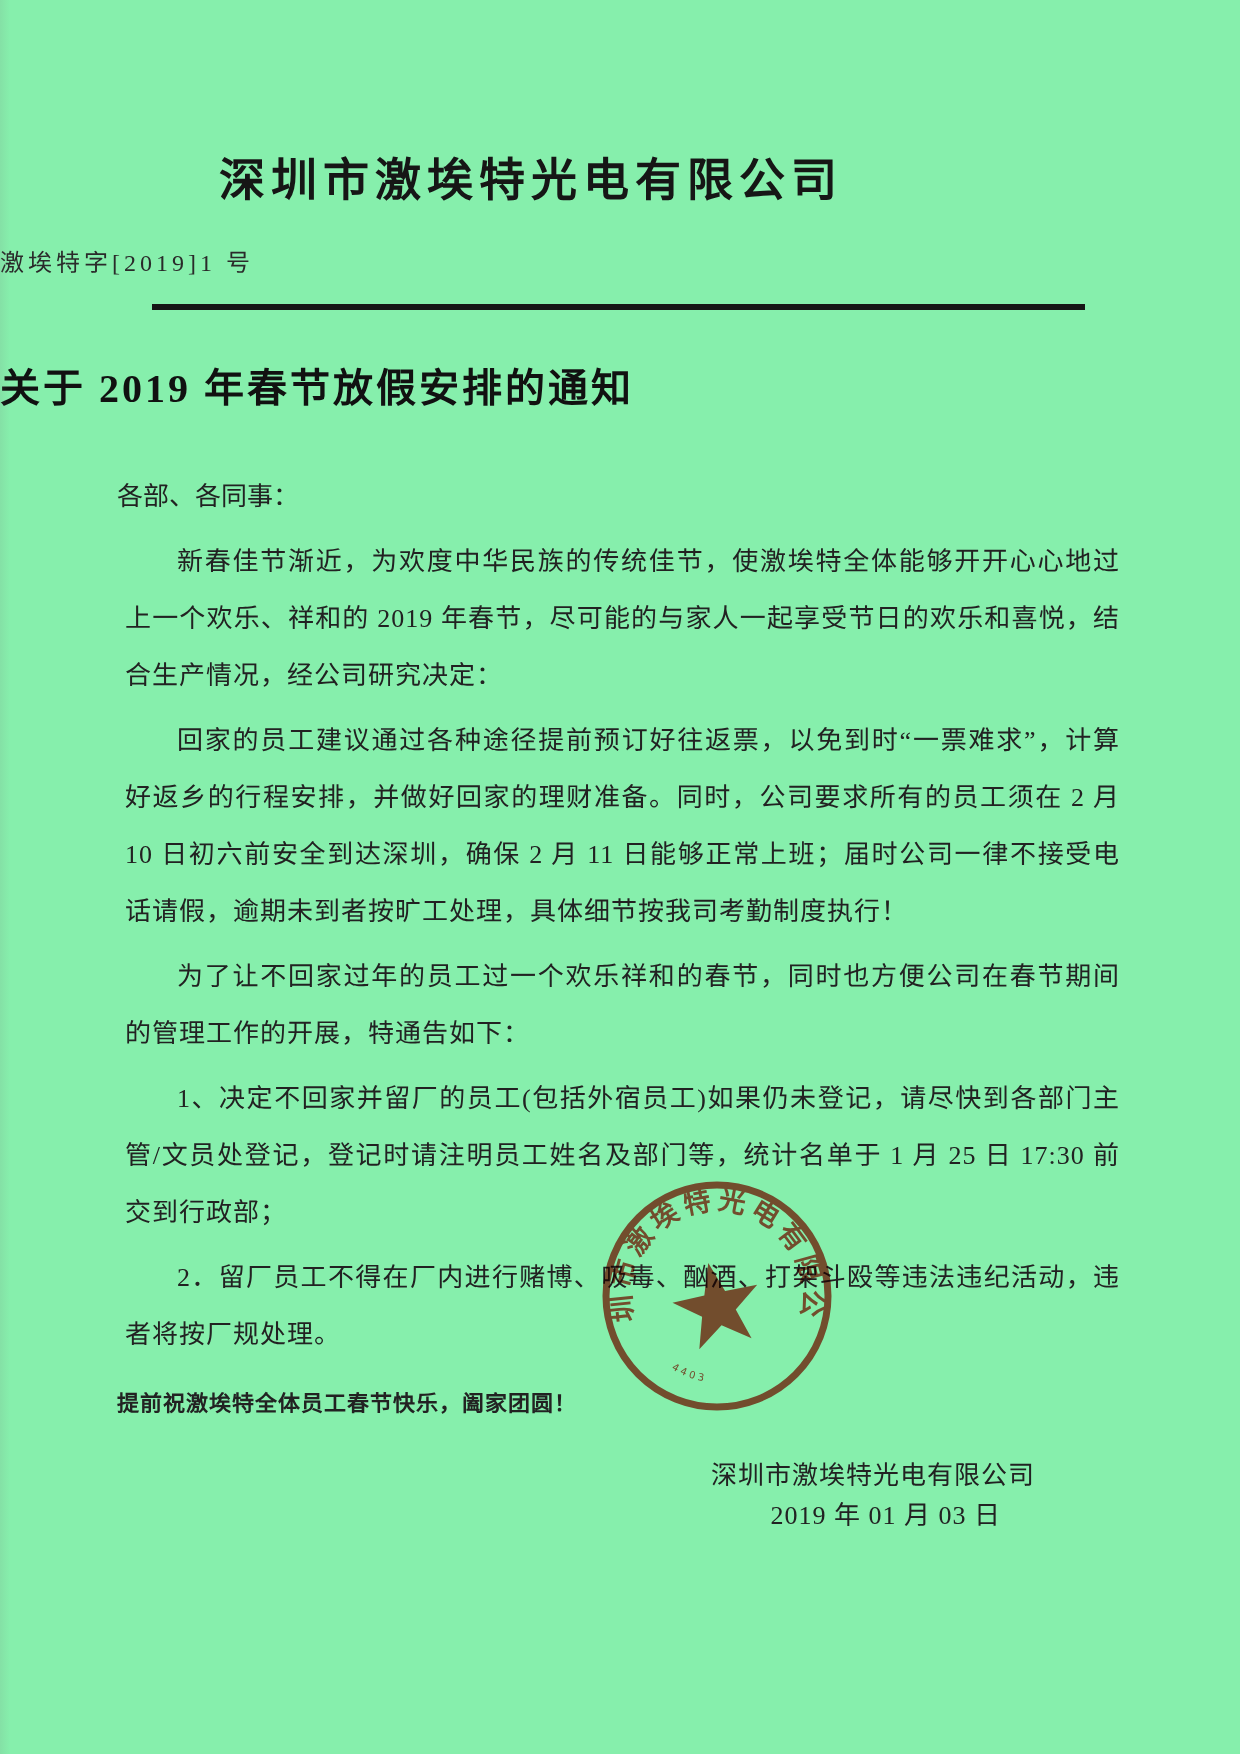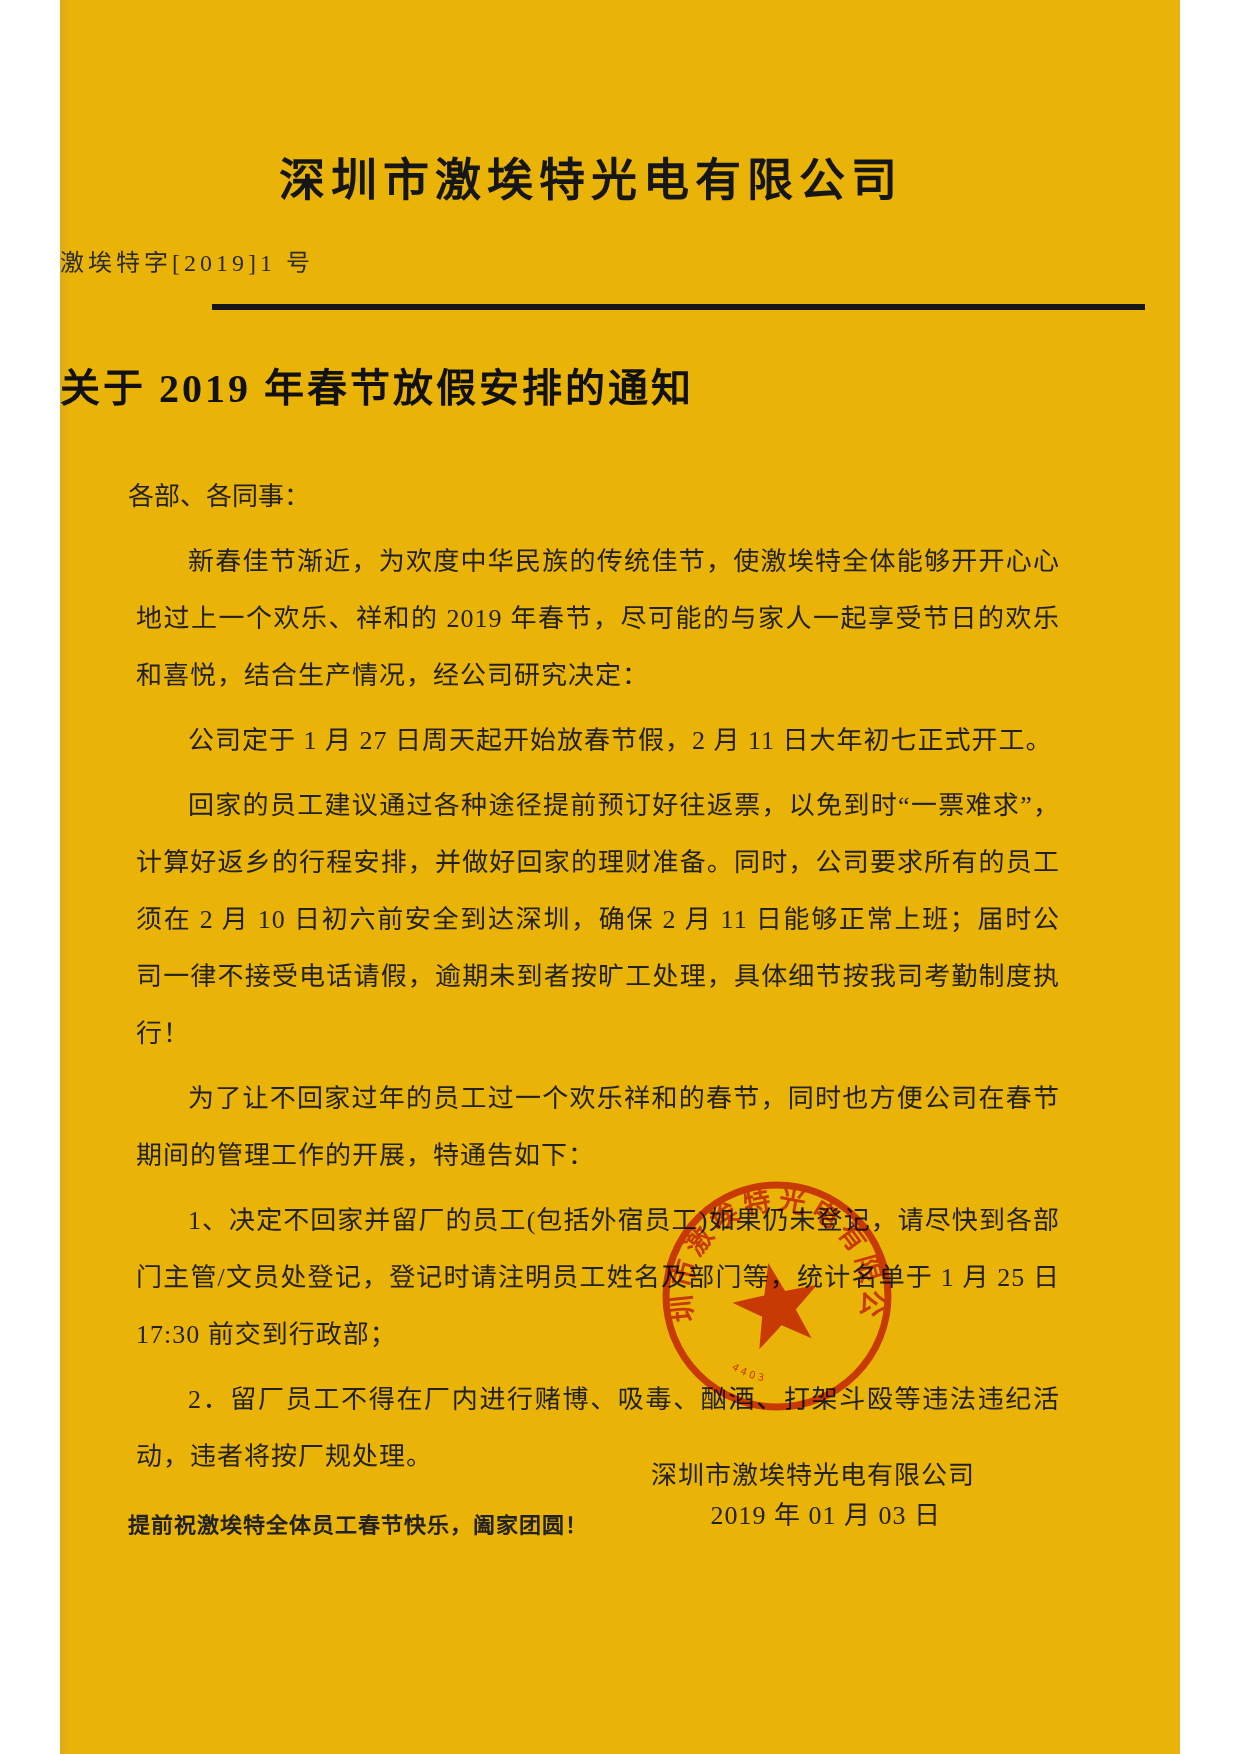--- a/index.html
+++ b/index.html
@@ -1,23 +1,23 @@
 <!DOCTYPE html>
 <html lang="zh-CN"><head>
 <meta charset="utf-8">
 <style>
   html, body { margin: 0; padding: 0; }
   body { background: #ffffff; }
 
   .page {
     position: relative;
-    width: 1120px;
+    width: 1240px;
     height: 1754px;
     margin: 0 auto;
-    background: #eab308;
+    background: #86efac;
     overflow: hidden;
     box-sizing: border-box;
     padding-top: 156px;
     font-family: "Liberation Serif", "DejaVu Serif", serif;
     color: #1f1f1f;
   }
 
   
   .page::before {
     content: "";
@@ -59,21 +59,21 @@
     text-align: left;
     margin-top: 46px;
     font-size: 40px;
     font-weight: 700;
     letter-spacing: 3px;
     color: #111;
   }
 
   .body-block {
     margin-top: 54px;
-    padding-left: 68px;
+    padding-left: 117px;
     padding-right: 120px;
     font-size: 26px;
     line-height: 57px;
     color: #222;
   }
 
   .salutation { margin: 0; }
 
   .body-block p.para {
     margin: 8px 0 0 8px;
@@ -129,21 +129,20 @@
     <div class="notice-title">关于 2019 年春节放假安排的通知</div>
   </div>
 
   <div class="body-block">
     <p class="salutation">各部、各同事：</p>
 
     <div>
 
         <p class="para">新春佳节渐近，为欢度中华民族的传统佳节，使激埃特全体能够开开心心地过上一个欢乐、祥和的 2019 年春节，尽可能的与家人一起享受节日的欢乐和喜悦，结合生产情况，经公司研究决定：</p>
 
-        <p class="para">公司定于 1 月 27 日周天起开始放春节假，2 月 11 日大年初七正式开工。</p>
 
         <p class="para">回家的员工建议通过各种途径提前预订好往返票，以免到时“一票难求”，计算好返乡的行程安排，并做好回家的理财准备。同时，公司要求所有的员工须在 2 月 10 日初六前安全到达深圳，确保 2 月 11 日能够正常上班；届时公司一律不接受电话请假，逾期未到者按旷工处理，具体细节按我司考勤制度执行！</p>
 
         <p class="para">为了让不回家过年的员工过一个欢乐祥和的春节，同时也方便公司在春节期间的管理工作的开展，特通告如下：</p>
 
         <p class="para">1、决定不回家并留厂的员工(包括外宿员工)如果仍未登记，请尽快到各部门主管/文员处登记，登记时请注明员工姓名及部门等，统计名单于 1 月 25 日 17:30 前交到行政部；</p>
 
         <p class="para">2．留厂员工不得在厂内进行赌博、吸毒、酗酒、打架斗殴等违法违纪活动，违者将按厂规处理。</p>
       </div>
 

